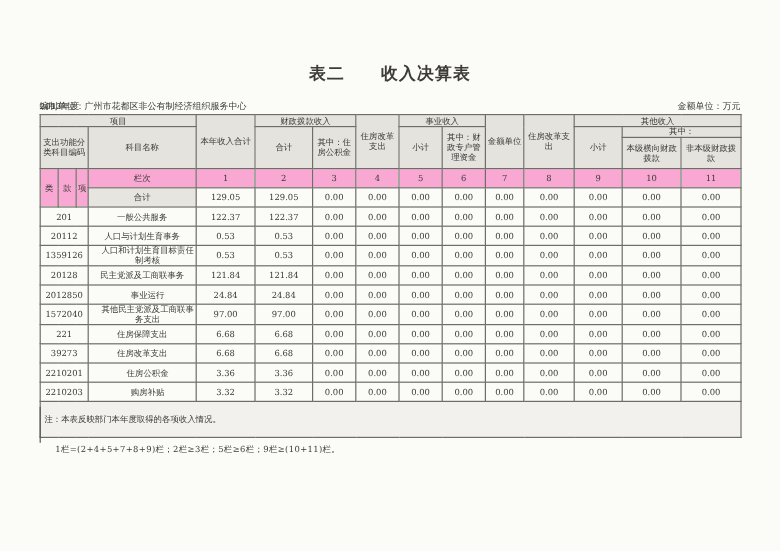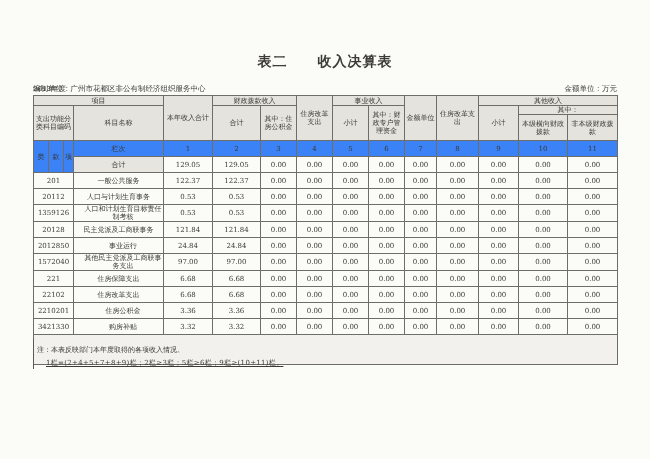--- a/index.html
+++ b/index.html
@@ -50,36 +50,35 @@
     overflow: hidden;
     color: #3a3935;
     font-weight: normal;
   }
   table.decision { border: 1.5px solid #4b4a44; }
   table.decision th { background: #e4e3de; }
   table.decision td { background: #fbfbf7; }
   tr.rowA th { height: 10px; }
   tr.rowB th { height: 9px; }
   tr.rowC th { height: 26px; }
-  tr.lanci-row td { height: 10px; background: #3b82f6; }
+  tr.lanci-row td { height: 10px; background: #f9a8d4; }
   td.sub { background: #e9e8e3; }
   tbody.data td { height: 16px; }
   td.num { text-align: right; padding-right: 2px; }
   td.code { text-align: left; padding-left: 2px; }
   td.name { text-align: left; padding-left: 3px; }
   td.name.ind { padding-left: 10px; text-align: center; }
   td.name.total { text-align: center; background: #e6e5e0; }
   tr.note-row td { height: 30px; text-align: left; padding-left: 3px; background: #f2f1ed; }
   .formula {
     position: absolute;
-    top: 358px; left: 46px;
+    top: 370px; left: 46px;
     font-size: 7px;
     color: #3c3b37;
     letter-spacing: 0.3px;
-    text-decoration: underline;
   }
   .frame-tail {
     position: absolute;
     left: 33px; top: 339px;
     width: 1px; height: 30px;
     background: #5a5953;
   }
 </style>
 </head>
 <body>
@@ -267,21 +266,21 @@
         <td class="num">0.00</td>
         <td class="num">0.00</td>
         <td class="num">0.00</td>
         <td class="num">0.00</td>
         <td class="num">0.00</td>
         <td class="num">0.00</td>
         <td class="num">0.00</td>
         <td class="num">0.00</td>
       </tr>
       <tr>
-        <td class="code" colspan="3">22102</td>
+        <td class="code" colspan="3">39273</td>
         <td class="name">住房改革支出</td>
         <td class="num">6.68</td>
         <td class="num">6.68</td>
         <td class="num">0.00</td>
         <td class="num">0.00</td>
         <td class="num">0.00</td>
         <td class="num">0.00</td>
         <td class="num">0.00</td>
         <td class="num">0.00</td>
         <td class="num">0.00</td>
@@ -297,21 +296,21 @@
         <td class="num">0.00</td>
         <td class="num">0.00</td>
         <td class="num">0.00</td>
         <td class="num">0.00</td>
         <td class="num">0.00</td>
         <td class="num">0.00</td>
         <td class="num">0.00</td>
         <td class="num">0.00</td>
       </tr>
       <tr>
-        <td class="code" colspan="3">3421330</td>
+        <td class="code" colspan="3">2210203</td>
         <td class="name ind">购房补贴</td>
         <td class="num">3.32</td>
         <td class="num">3.32</td>
         <td class="num">0.00</td>
         <td class="num">0.00</td>
         <td class="num">0.00</td>
         <td class="num">0.00</td>
         <td class="num">0.00</td>
         <td class="num">0.00</td>
         <td class="num">0.00</td>

